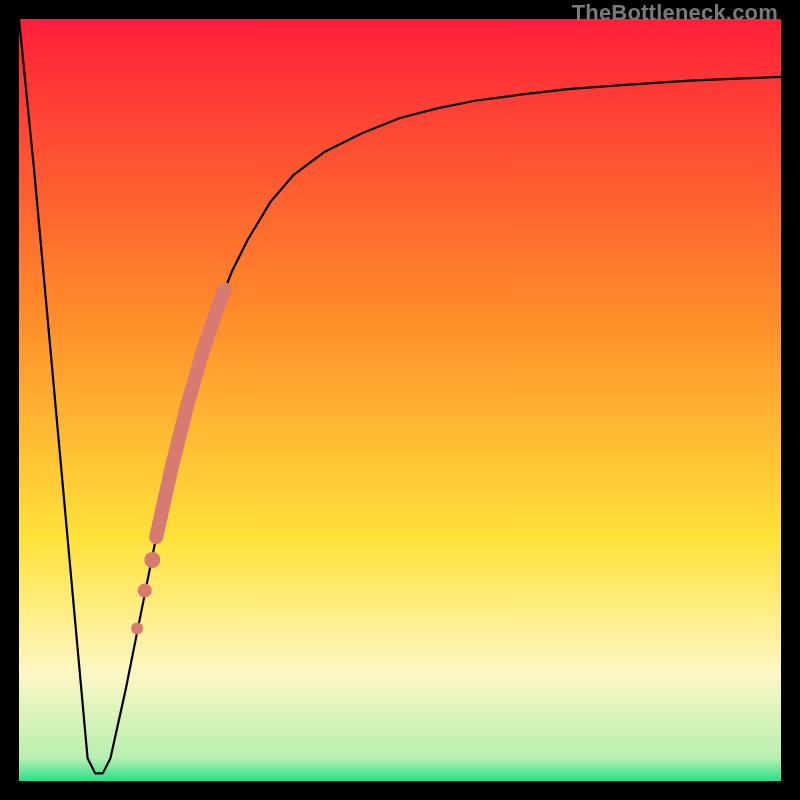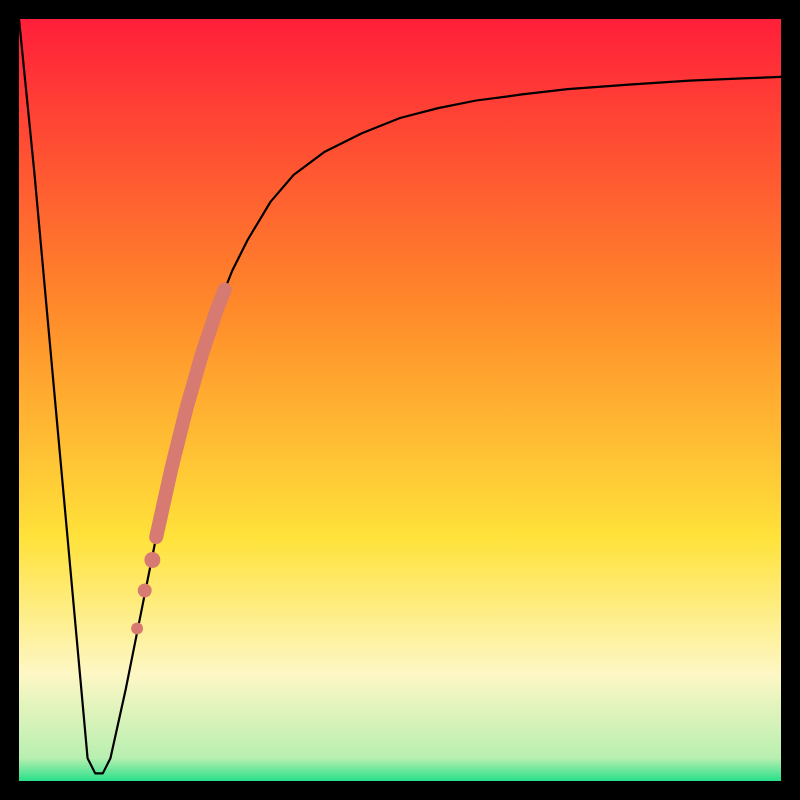--- a/index.html
+++ b/index.html
@@ -63,13 +63,14 @@
       <path id="highlight-path" fill="none" stroke="#d67a72" stroke-width="14" stroke-linecap="round" d="M137.16 518.16 L152.40 449.58 L167.64 388.62 L182.88 335.28 L198.12 289.56 L205.74 270.51"></path>
 
       <g id="highlight-dots">
           <circle cx="118.11" cy="609.60" r="6" fill="#d67a72"></circle>
           <circle cx="125.73" cy="571.50" r="7" fill="#d67a72"></circle>
           <circle cx="133.35" cy="541.02" r="8" fill="#d67a72"></circle>
         </g>
     </svg>
   </div>
 
+  <div class="watermark">TheBottleneck.com</div>
 </div>
 
 </body></html>

